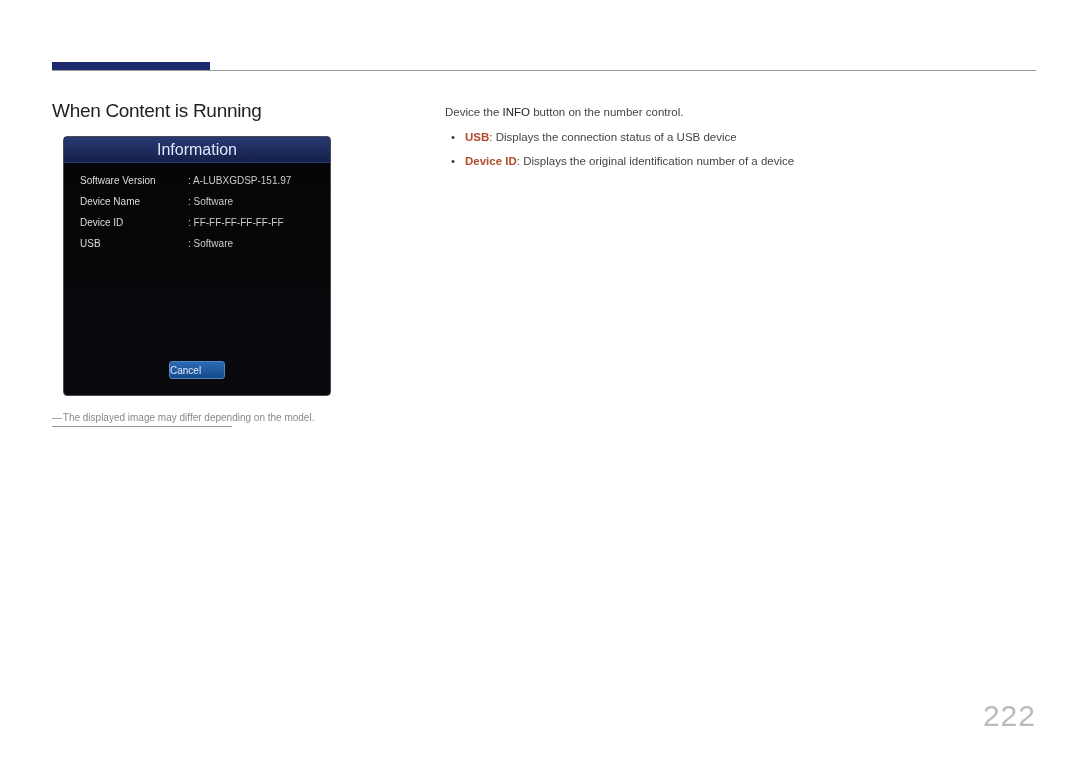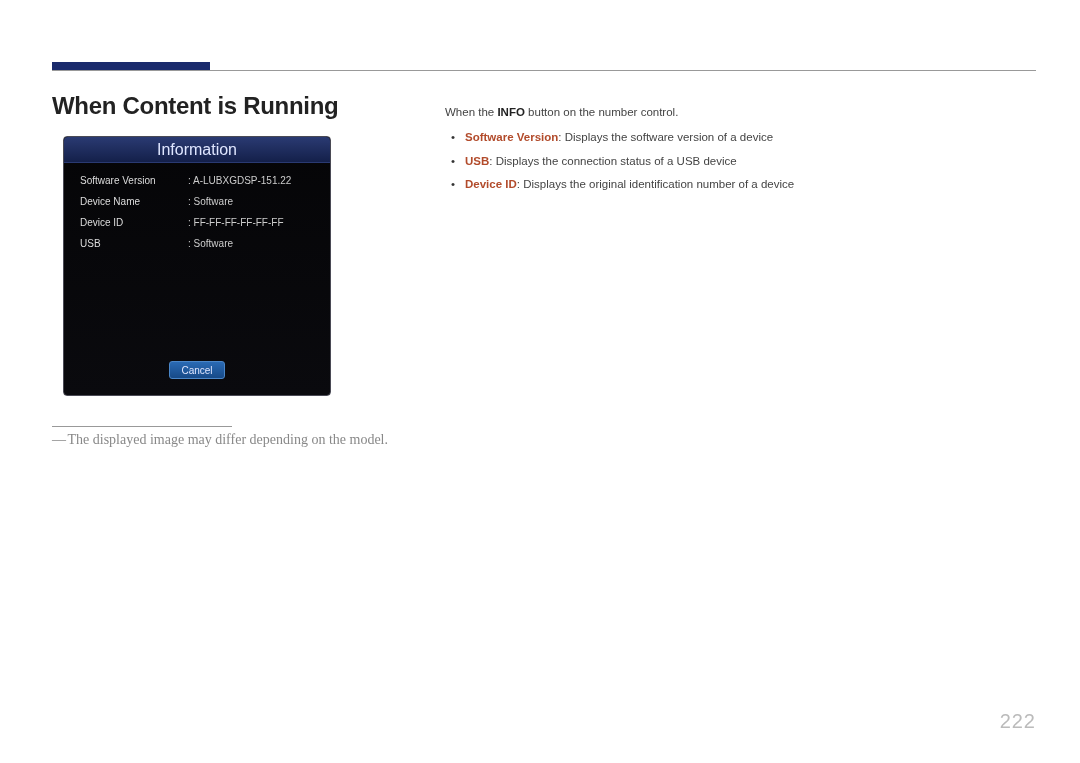--- a/index.html
+++ b/index.html
@@ -21,24 +21,24 @@
     .top-accent {
       position: absolute;
       top: 62px;
       left: 52px;
       width: 158px;
       height: 9px;
       background: #1a2a6c;
     }
     .heading {
       position: absolute;
-      top: 92px;
-      left: 52px;
-      font-size: 24px;
-      font-weight: bold;
+      top: 100px;
+      left: 52px;
+      font-size: 19px;
+      font-weight: normal;
       color: #222;
       letter-spacing: -0.3px;
     }
     .device-panel {
       position: absolute;
       top: 136px;
       left: 63px;
       width: 268px;
       height: 260px;
       background: linear-gradient(#050507, #0a0a0e);
@@ -76,100 +76,99 @@
       font-size: 10px;
     }
     .cancel-btn {
       position: absolute;
       bottom: 16px;
       left: 50%;
       transform: translateX(-50%);
       width: 56px;
       height: 18px;
       line-height: 17px;
-      text-align: center;
+      text-align: left;
       font-size: 10px;
       color: #dfe6ff;
       background: linear-gradient(#2a6ab4, #174a88);
       border: 1px solid #4a86c8;
       border-radius: 3px;
       cursor: pointer;
     }
     .disclaimer-rule {
       position: absolute;
       top: 426px;
       left: 52px;
       width: 180px;
       border-top: 1px solid #999;
     }
     .disclaimer {
       position: absolute;
-      top: 432px;
-      left: 52px;
-      font-size: 14px;
+      top: 412px;
+      left: 52px;
+      font-size: 10px;
       color: #888;
-      font-family: Liberation Serif, serif;
     }
     .disclaimer::before {
       content: "― ";
       color: #888;
       letter-spacing: -2px;
       margin-right: 2px;
     }
     .right-col {
       position: absolute;
       top: 104px;
       left: 445px;
       right: 48px;
       font-size: 11.5px;
       color: #444;
       line-height: 1.5;
     }
     .intro {
       margin-bottom: 8px;
     }
-    .bold-term { font-weight: bold; color: #222; }
+    .bold-term { font-weight: normal; color: #222; }
     .bullet-list { list-style: none; }
     .bullet-list li {
       position: relative;
       padding-left: 20px;
       margin-bottom: 6px;
     }
     .bullet-list li::before {
       content: "•";
       position: absolute;
       left: 6px;
       top: 0;
       color: #333;
     }
     .key-term { color: #b24b2b; font-weight: bold; }
     .page-number {
       position: absolute;
       right: 44px;
       bottom: 30px;
-      font-size: 20px;
+      font-size: 30px;
       color: #bbb;
       font-weight: 300;
       letter-spacing: 1px;
     }
   </style>
 </head>
 <body>
 
 <div class="top-accent"></div>
 <div class="top-rule"></div>
 
 <h2 class="heading">When Content is Running</h2>
 
 <div class="device-panel">
   <div class="panel-titlebar">Information</div>
   <div class="panel-body">
     <div class="info-row">
       <span class="info-label">Software Version</span>
-      <span class="info-value">: A-LUBXGDSP-151.22</span>
+      <span class="info-value">: A-LUBXGDSP-151.97</span>
     </div>
     <div class="info-row">
       <span class="info-label">Device Name</span>
       <span class="info-value">: Software</span>
     </div>
     <div class="info-row">
       <span class="info-label">Device ID</span>
       <span class="info-value">: FF-FF-FF-FF-FF-FF</span>
     </div>
     <div class="info-row">
@@ -178,26 +177,23 @@
     </div>
   </div>
   <div class="cancel-btn">Cancel</div>
 </div>
 
 <div class="disclaimer-rule"></div>
 <div class="disclaimer">The displayed image may differ depending on the model.</div>
 
 <div class="right-col">
   <p class="intro">
-    <span>When the </span><span class="bold-term">INFO</span><span> button on the number control.</span>
+    <span>Device the </span><span class="bold-term">INFO</span><span> button on the number control.</span>
   </p>
   <ul class="bullet-list">
-    <li>
-      <span class="key-term">Software Version</span><span>: Displays the software version of a device</span>
-    </li>
     <li>
       <span class="key-term">USB</span><span>: Displays the connection status of a USB device</span>
     </li>
     <li>
       <span class="key-term">Device ID</span><span>: Displays the original identification number of a device</span>
     </li>
   </ul>
 </div>
 
 <div class="page-number">222</div>

